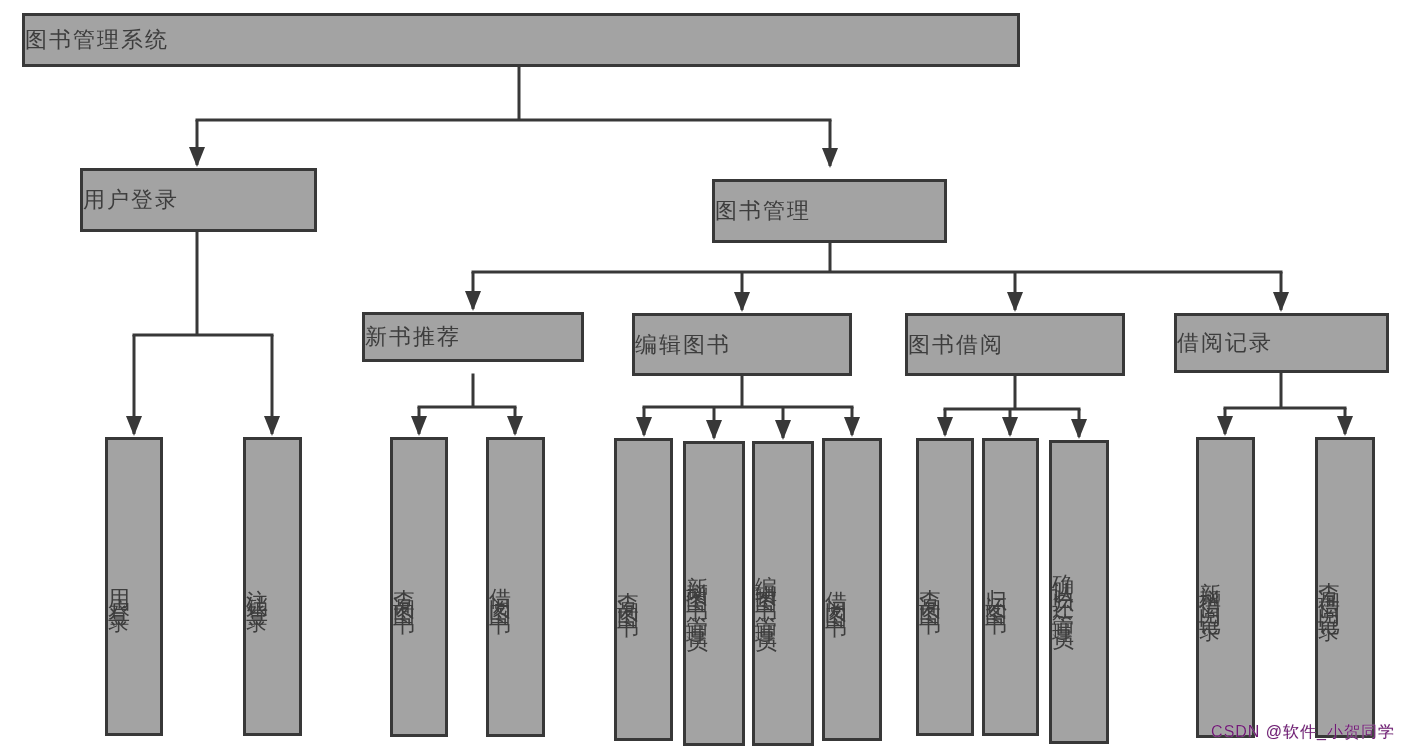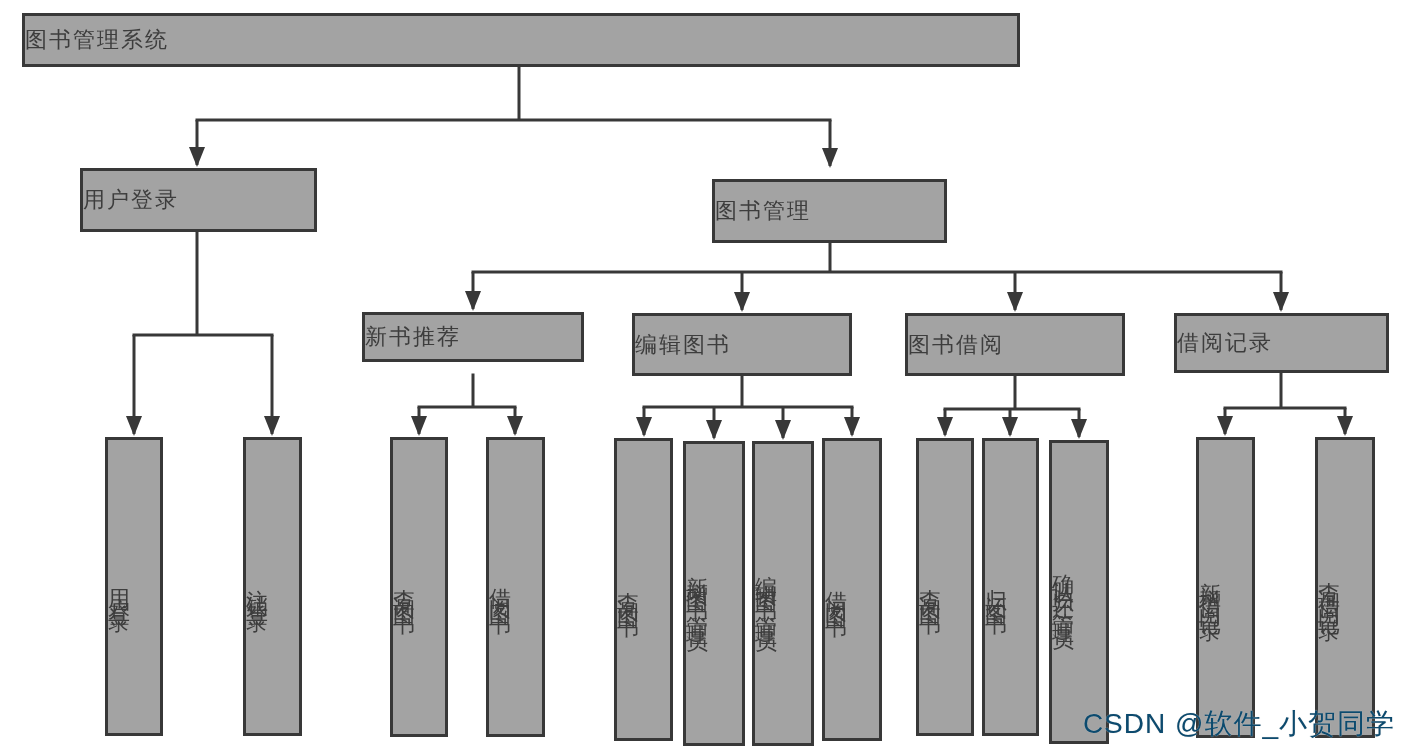--- a/index.html
+++ b/index.html
@@ -43,23 +43,23 @@
     text-orientation: mixed;
     font-size: 22px;
     line-height: 1;
     letter-spacing: 8px;
     color: #3d3d3d;
   }
   .watermark {
     position: absolute;
     right: 10px;
     bottom: 4px;
-    font-size: 28px;
+    font-size: 16px;
     letter-spacing: 1px;
-    color: #0c4a6e;
+    color: #701a75;
     white-space: nowrap;
     text-shadow: 0 0 1px #cccccc;
   }
 </style>
 </head>
 <body>
 
 <div class="stage">
 
   <svg class="wires" viewBox="0 0 1405 747" aria-hidden="true">

